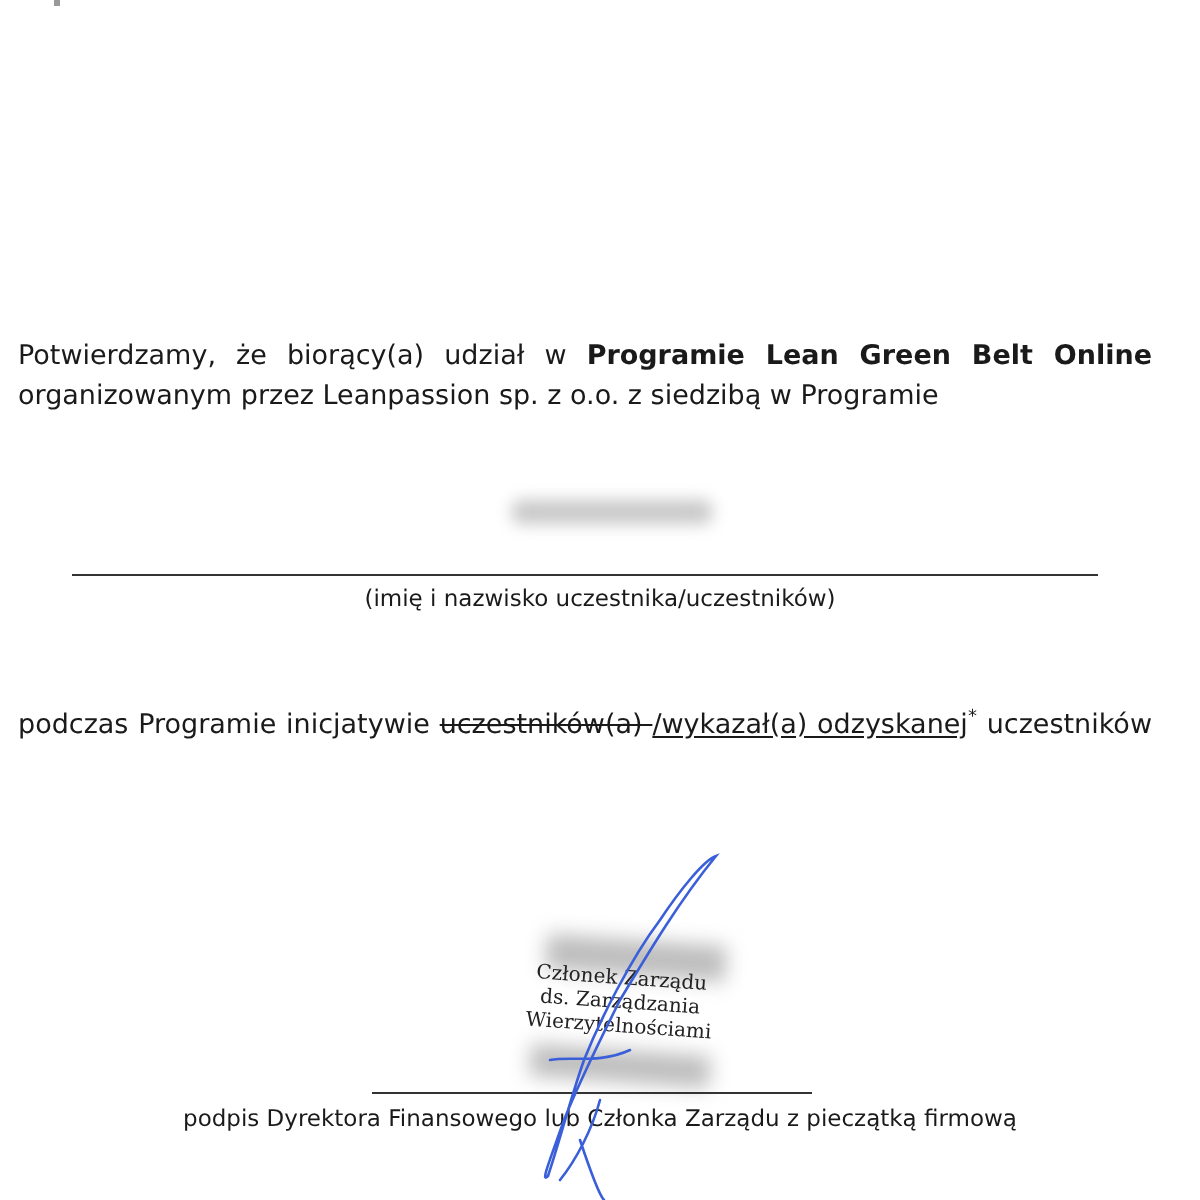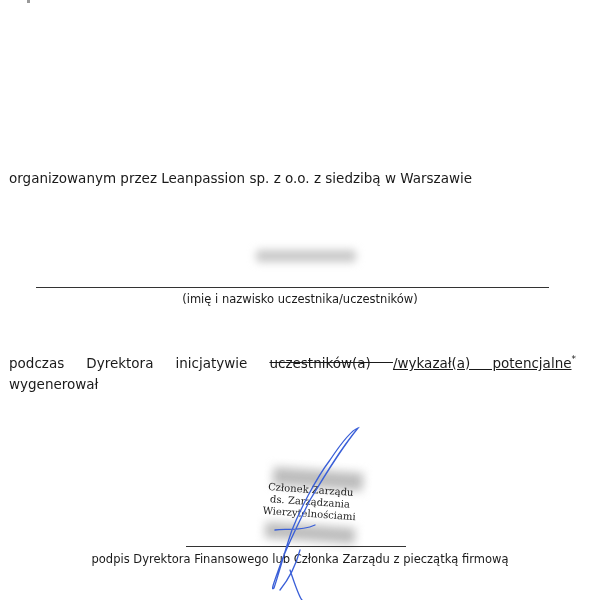--- a/index.html
+++ b/index.html
@@ -49,29 +49,30 @@
   }
   .signature { position: absolute; left: 230px; top: 420px; width: 150px; height: 180px; pointer-events: none; }
   .corner-dot { position: absolute; left: 27px; top: 0; width: 3px; height: 3px; background: #999; }
 </style>
 </head>
 <body>
 
 <div class="corner-dot"></div>
 
 <div class="para p1">
-  <span>organizowanym przez Leanpassion sp. z o.o. z siedzibą w Warszawie</span>
+  <span class="just-line"><span>Potwierdzamy, że biorący(a) udział w </span><span class="bold">Programie Lean Green Belt Online</span></span>
+  <span>organizowanym przez Leanpassion sp. z o.o. z siedzibą w Programie</span>
 </div>
 
 <div class="name-blur"></div>
 <div class="name-line"></div>
 <div class="name-caption">(imię i nazwisko uczestnika/uczestników)</div>
 
 <div class="para p2">
-  <span class="just-line"><span>podczas Dyrektora inicjatywie </span><span class="strike">uczestników(a) </span><span class="under">/wykazał(a) potencjalne</span><span class="asterisk">*</span><span> wygenerował</span></span>
+  <span class="just-line"><span>podczas Programie inicjatywie </span><span class="strike">uczestników(a) </span><span class="under">/wykazał(a) odzyskanej</span><span class="asterisk">*</span><span> uczestników</span></span>
 </div>
 
 <div class="stamp-blur1"></div>
 <div class="stamp-text">
   <div>Członek Zarządu</div>
   <div>ds. Zarządzania Wierzytelnościami</div>
 </div>
 <div class="stamp-blur2"></div>
 
 <div class="sig-line"></div>

